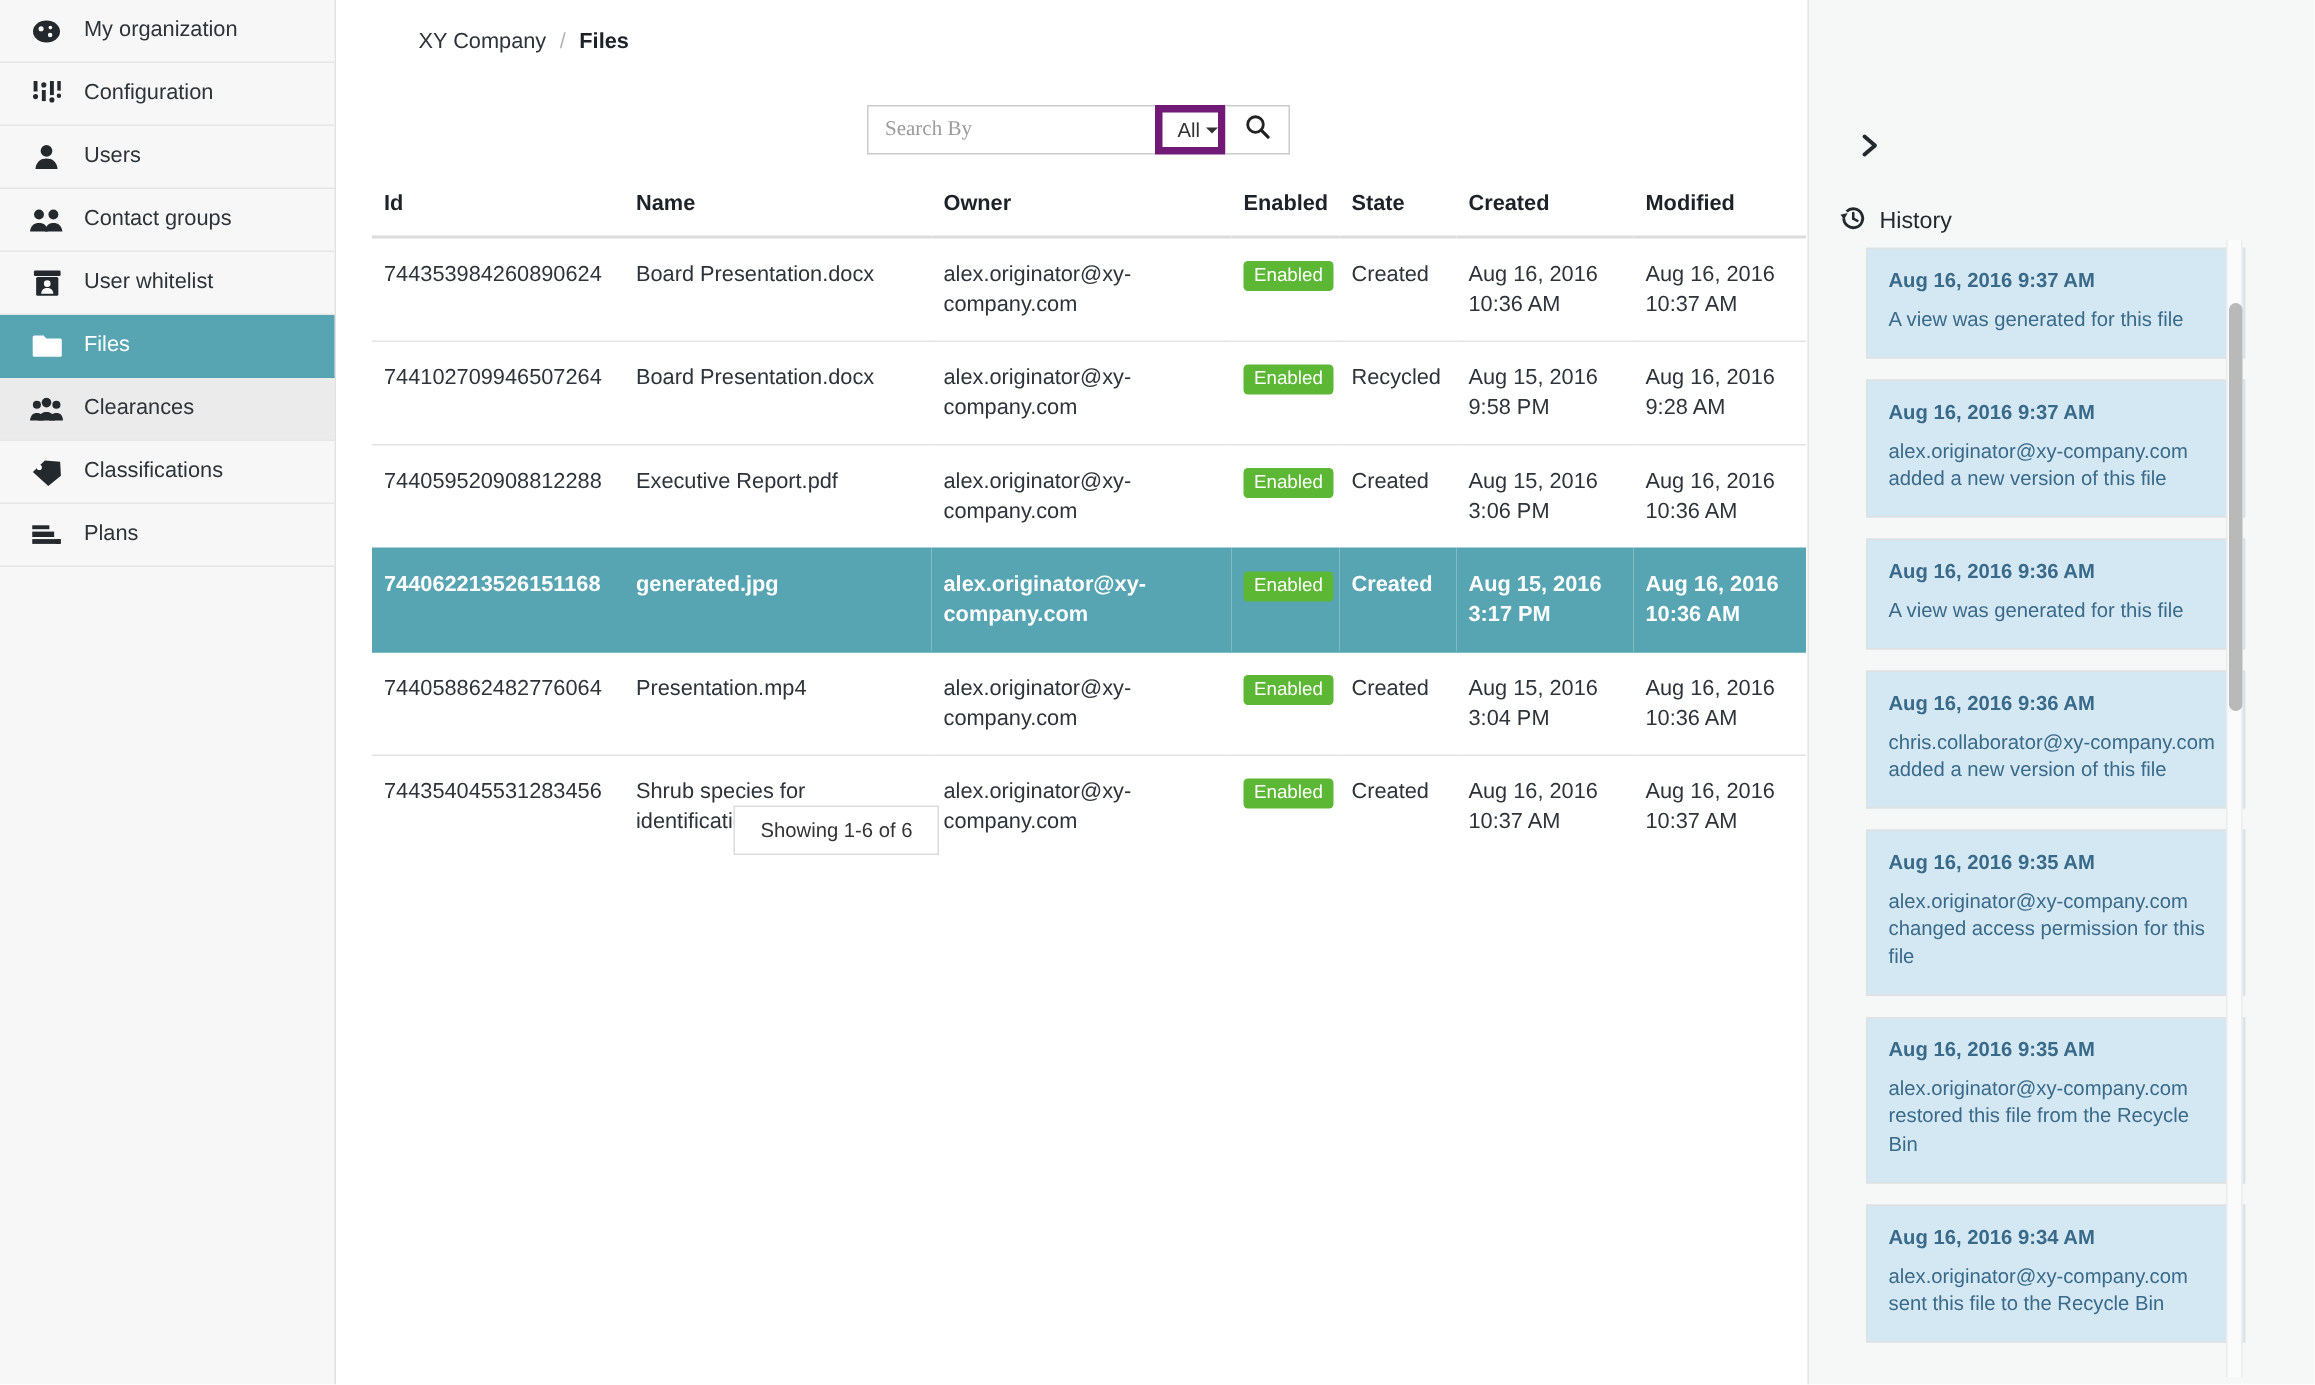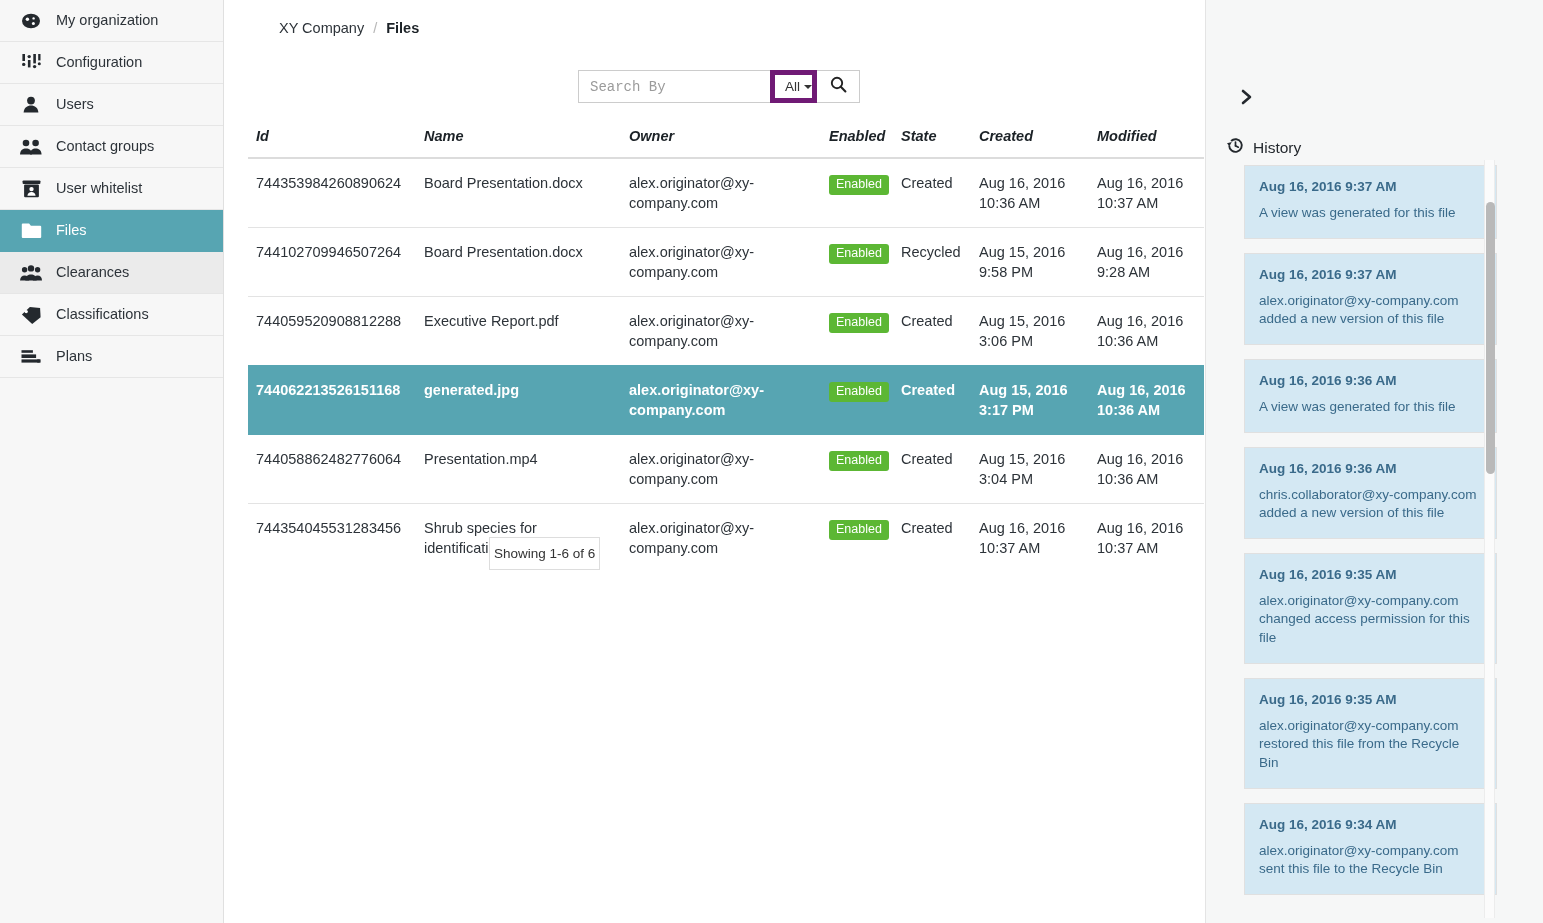--- a/index.html
+++ b/index.html
@@ -54,21 +54,21 @@
   .bc-current { font-weight: bold; color: #1c2227; }
 
   .searchbar {
     position: absolute; right: 345px; top: 70px;
     display: flex; align-items: stretch; height: 33px;
   }
   .search-input {
     width: 192px; height: 33px;
     border: 1px solid #cccccc; border-right: none;
     padding: 0 11px;
-    font-size: 14px; font-family: Liberation Mono, monospace;
+    font-size: 14px; font-family: Liberation Serif, serif;
     color: #555; outline: none; background: #fff;
   }
   .search-input::placeholder { color: #9b9b9b; }
   .search-scope {
     width: 47px; height: 33px;
     border: 5px solid #701a75;
     background: #fff; cursor: pointer;
     display: flex; align-items: center; justify-content: flex-end; gap: 4px;
     font-size: 13.5px; color: #333;
   }
@@ -80,21 +80,21 @@
     display: flex; align-items: center; justify-content: center;
   }
 
   
   .table-wrap { position: absolute; left: 24px; top: 128px; width: 950px; }
   table.files { width: 950px; border-collapse: collapse; table-layout: fixed; }
   table.files th {
     text-align: left; font-size: 14.5px; font-weight: bold; color: #1c2227;
     padding: 0 8px 13px 8px; vertical-align: bottom;
   }
-  table.files thead tr { border-bottom: 2px solid #dcdcdc; font-style: italic; }
+  table.files thead tr { border-bottom: 2px solid #dcdcdc; }
   table.files td {
     font-size: 14.5px; color: #2d3339;
     padding: 14px 8px; vertical-align: top;
     border-top: 1px solid #e3e3e3;
     line-height: 1.38;
   }
   table.files tbody tr:first-child td { border-top: none; }
   tr.row-selected { background: #57a5b2; }
   tr.row-selected td { color: #ffffff; font-weight: bold; border-top-color: #57a5b2; }
   tr.row-selected + tr td { border-top-color: #57a5b2; }
@@ -109,21 +109,21 @@
   .col-name { width: 205px; }
   .col-owner { width: 200px; }
   .col-enabled { width: 72px; }
   .col-state { width: 78px; }
   .col-created { width: 118px; }
   .col-modified { width: 115px; }
 
   .showing {
     position: absolute; left: 265px; top: 537px;
     border: 1px solid #dddddd; background: #fff;
-    padding: 8px 4px; font-size: 13.5px; color: #333;
+    padding: 8px 17px; font-size: 13.5px; color: #333;
     cursor: pointer;
   }
 
   
   .history-panel {
     width: 338px; min-width: 338px; height: 923px;
     background: #f6f7f7;
     border-left: 1px solid #e4e4e4;
     position: relative;
   }

